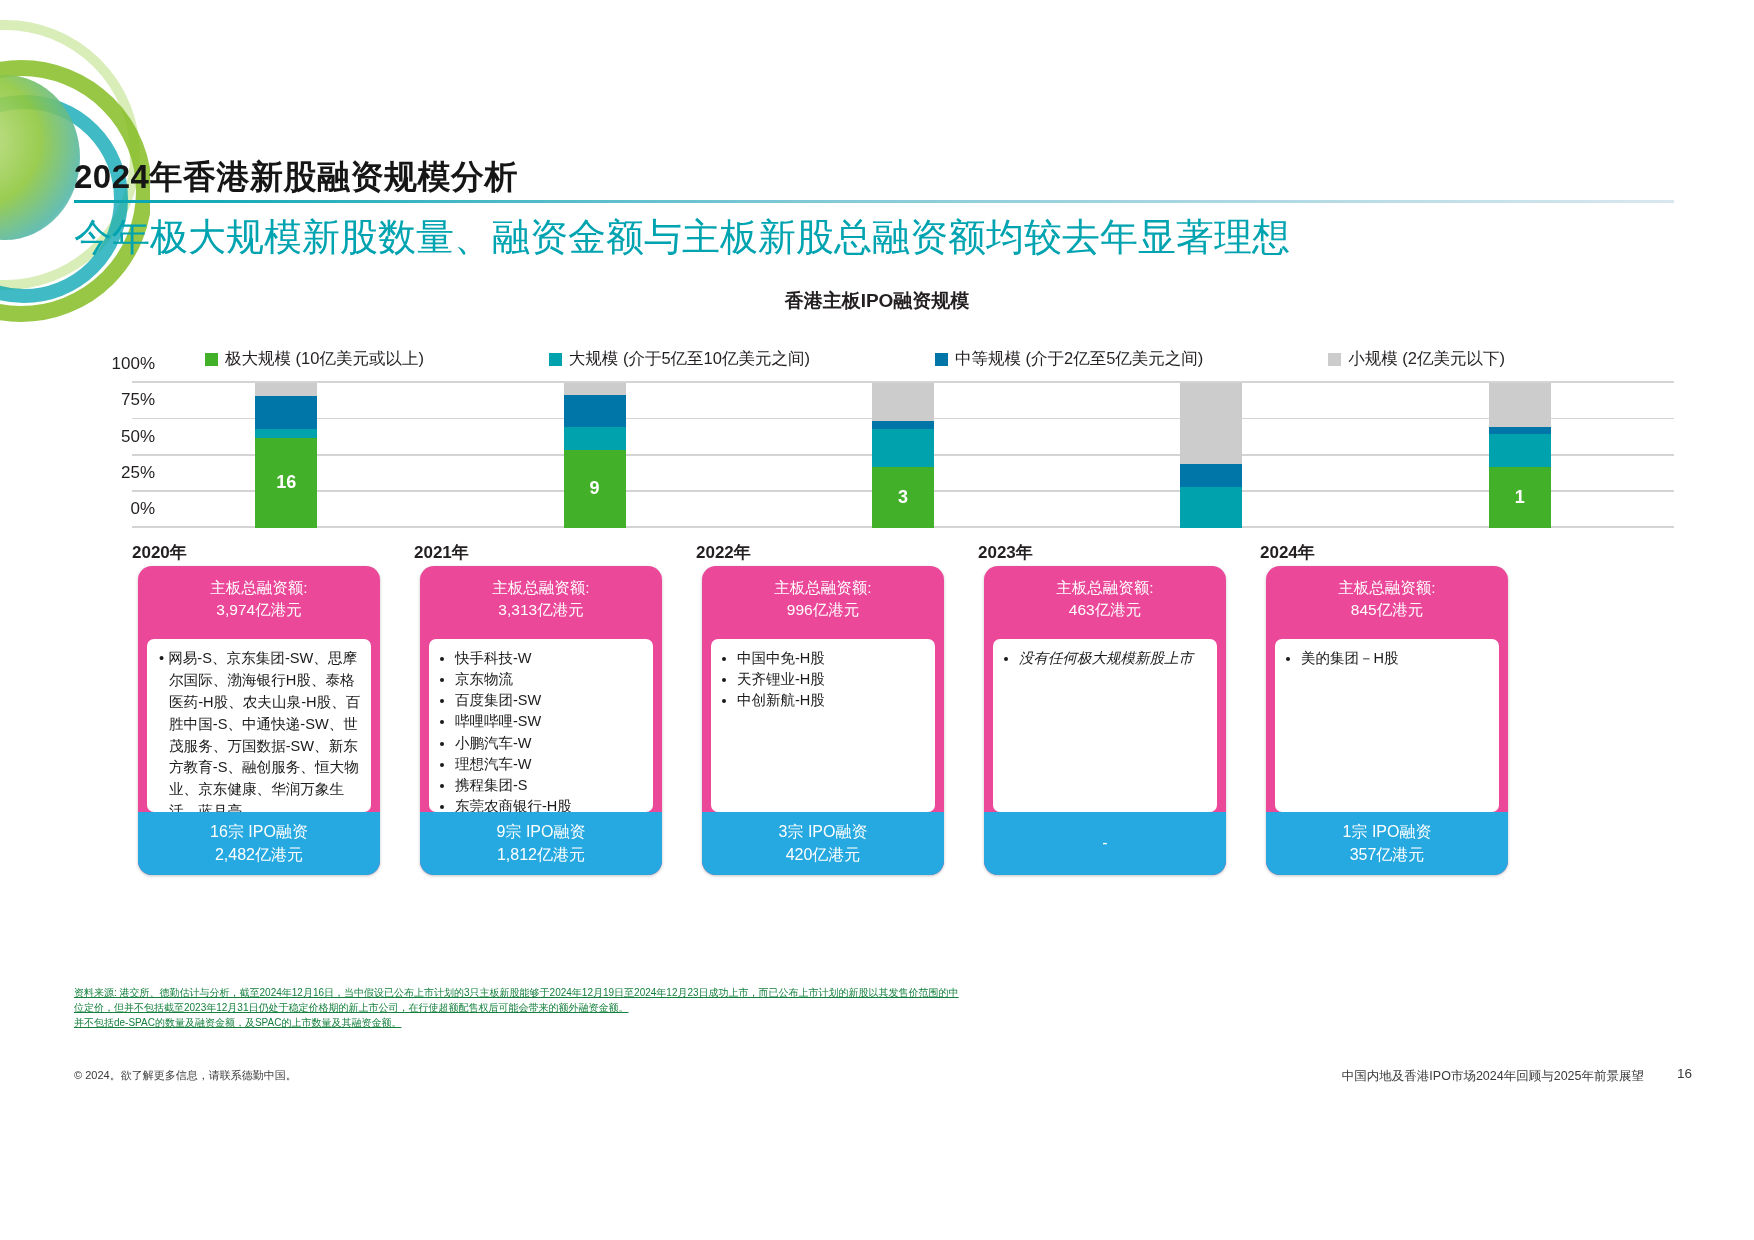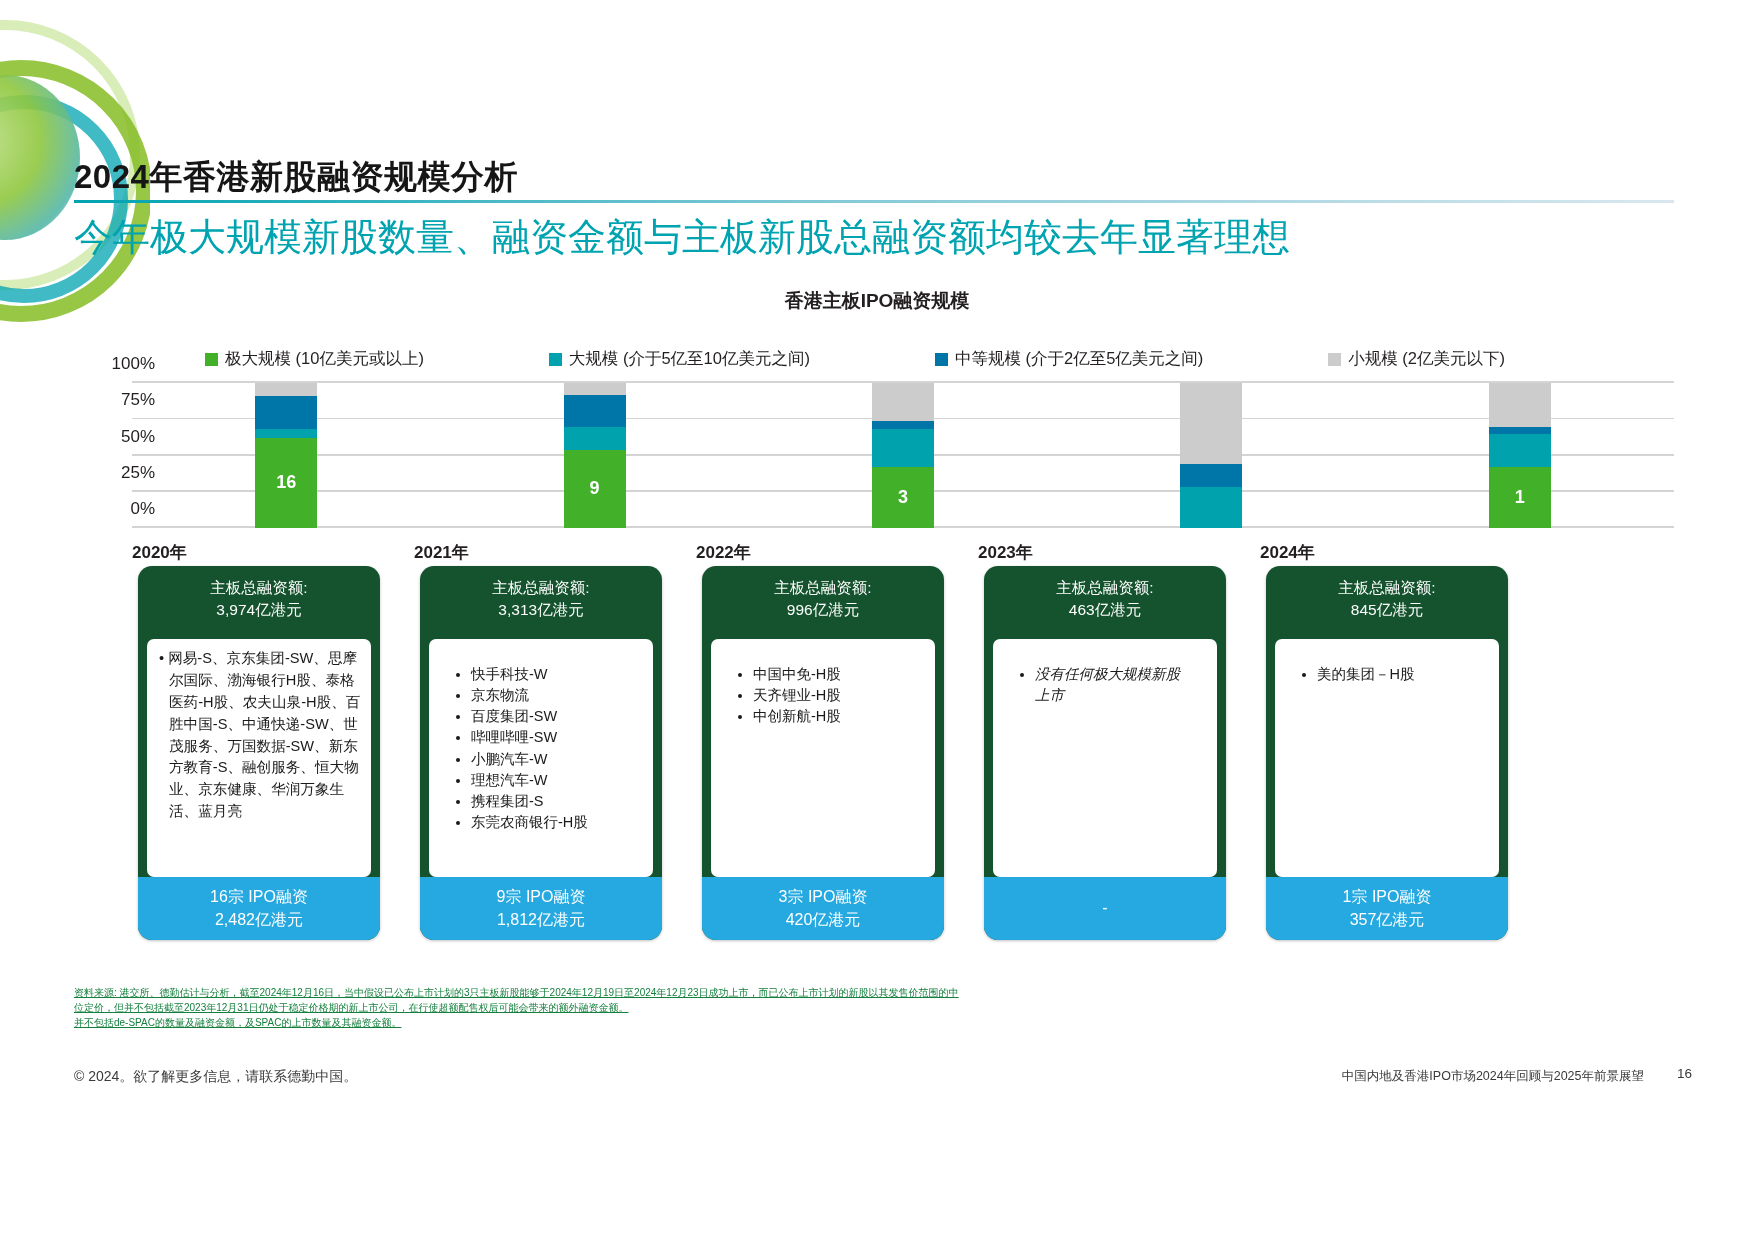--- a/index.html
+++ b/index.html
@@ -38,35 +38,35 @@
   .ylab{position:absolute;right:1519px;font-size:17px;color:#231f20;white-space:nowrap;transform:translateY(-9px);}
 
   .bar{position:absolute;bottom:0;width:62px;}
   .seg{width:100%;position:relative;}
   .seg .val{position:absolute;left:0;width:100%;text-align:center;color:#fff;font-size:18px;font-weight:bold;}
 
   
   .yearlabel{position:absolute;top:541px;width:230px;text-align:left;font-size:17px;font-weight:bold;}
 
   
-  .card{position:absolute;top:566px;width:242px;height:374px;background:#14532d;border-radius:14px;
+  .card{position:absolute;top:566px;width:242px;height:309px;background:#ec4899;border-radius:14px;
         box-shadow:0 1px 3px rgba(0,0,0,.25);overflow:hidden;}
   .card .chead{color:#fff;text-align:center;font-size:15.5px;line-height:1.45;padding:11px 6px 9px;}
   .card .cbody{position:absolute;left:9px;right:9px;top:73px;bottom:63px;background:#fff;border-radius:7px;
         padding:9px 10px;overflow:hidden;}
-  .card .cbody ul{margin:16px;padding:0 0 0 16px;list-style:disc;}
+  .card .cbody ul{margin:0;padding:0 0 0 16px;list-style:disc;}
   .card .cbody li{font-size:14.5px;line-height:1.46;color:#1a1a1a;}
   .card .cbody p.flow{margin:0;font-size:14.6px;line-height:1.5;color:#1a1a1a;text-indent:-10px;padding-left:12px;}
   .card .cfoot{position:absolute;left:0;right:0;bottom:0;height:63px;background:#26a9e0;color:#fff;
         text-align:center;font-size:16px;line-height:1.4;display:flex;flex-direction:column;
         align-items:center;justify-content:center;}
 
   
   #notes{position:absolute;left:74px;top:985px;width:1600px;font-size:10px;line-height:1.5;color:#15803d;text-decoration:underline;}
-  #copy{position:absolute;left:74px;top:1068px;font-size:14px;color:#3a3a3a;}
+  #copy{position:absolute;left:74px;top:1068px;font-size:11px;color:#3a3a3a;}
   #docfoot{position:absolute;right:110px;top:1068px;font-size:12.5px;color:#3a3a3a;}
   #pageno{position:absolute;right:62px;top:1066px;font-size:13.5px;color:#3a3a3a;}
 </style>
 </head>
 <body>
 
 <div id="deco">
   <div class="ring r3"></div>
   <div class="ring r1"></div>
   <div class="ring r2"></div>

